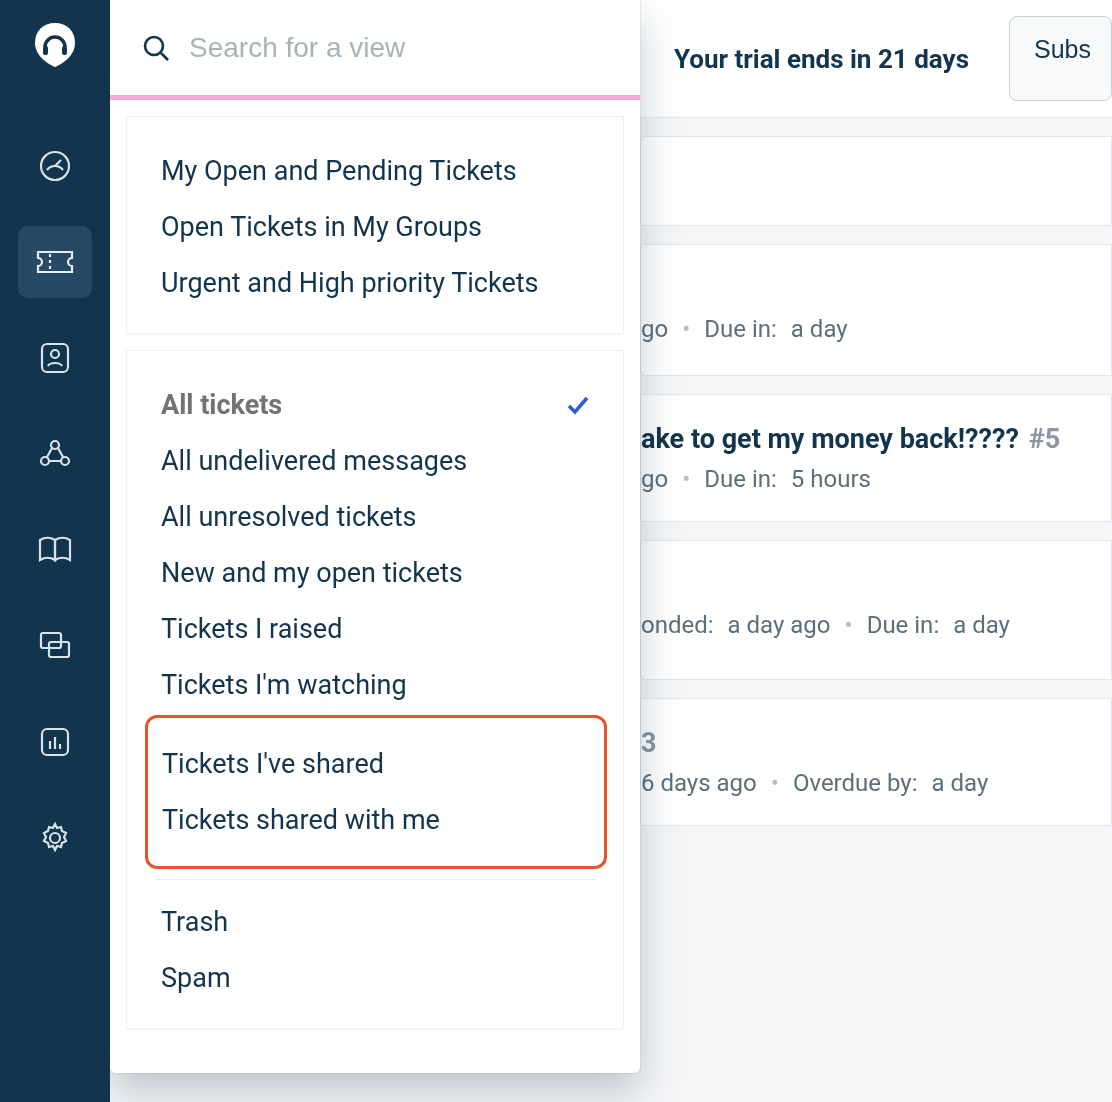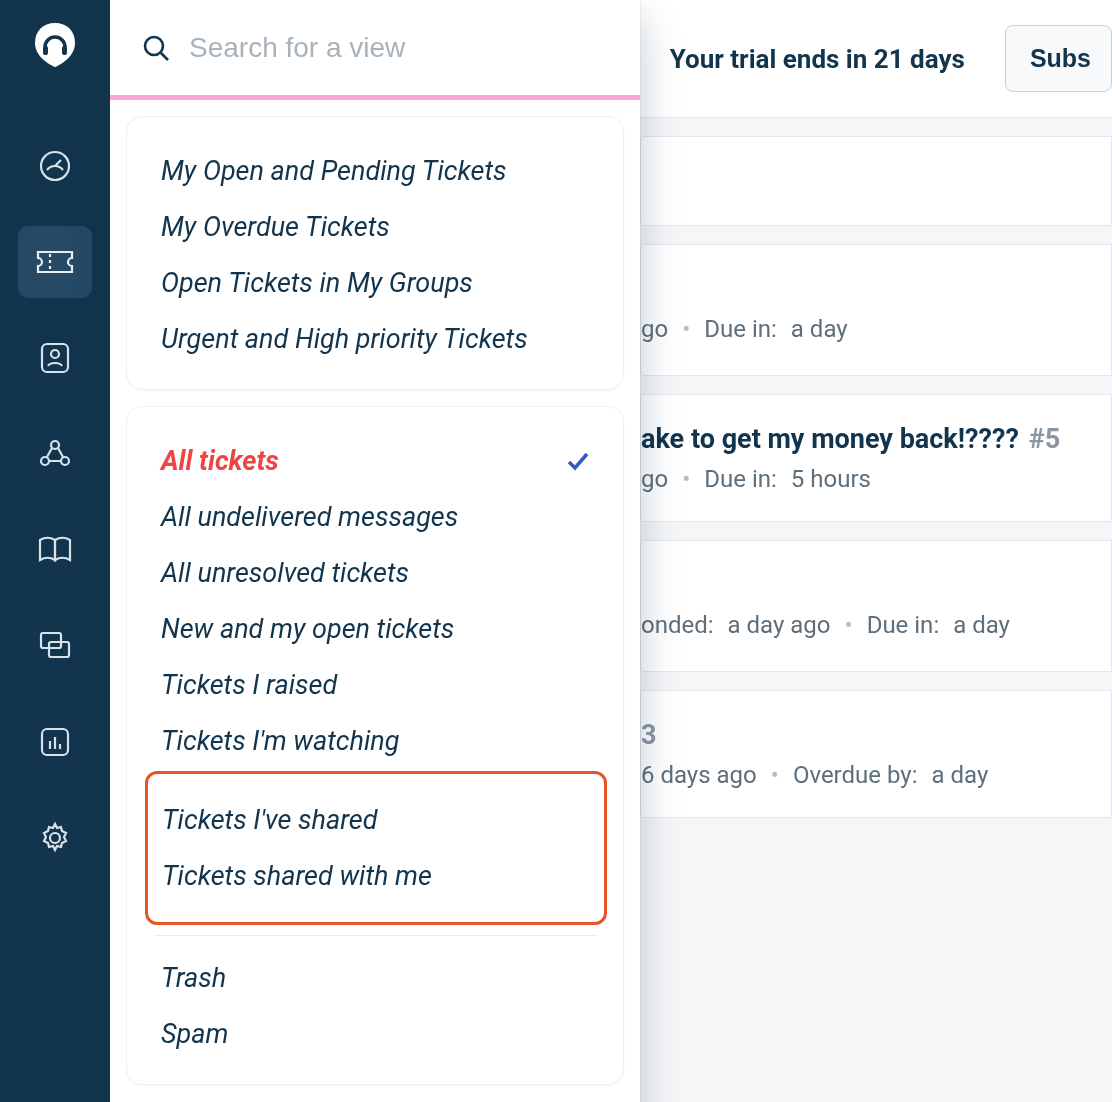--- a/index.html
+++ b/index.html
@@ -57,24 +57,24 @@
     font-size: 26px;
     color: #12344d;
     font-weight: 700;
     margin-right: 40px;
     text-align: center;
   }
   .subscribe-btn {
     border: 1px solid #c8cfd6;
     background: #f7f9fa;
     border-radius: 8px;
-    padding: 18px 20px 18px 24px;
+    padding: 18px 20px 36px 24px;
     font-size: 25px;
     color: #12344d;
-    font-weight: 700;
+    font-weight: 400;
   }
 
   
   .ticket-area {
     position: absolute;
     left: 640px; right: 0; top: 118px;
     bottom: 0;
   }
   .ticket-card {
     background: #ffffff;
@@ -124,37 +124,36 @@
     flex: 1;
   }
   .search-input::placeholder { color: #a8b2bb; }
 
   .panel-inner {
     padding: 16px 16px 8px 16px;
   }
   .panel-group {
     background: #ffffff;
     border: 1px solid #eef1f4;
-    border-radius: 16px;
+    border-radius: 0;
     padding: 26px 22px 22px 24px;
     margin-bottom: 16px;
     box-shadow: 0 1px 2px rgba(18,52,77,.04);
-    font-style: italic;
   }
   .view-item {
     font-size: 27px;
     color: #12344d;
     padding: 12px 10px;
     cursor: pointer;
     border-radius: 4px;
     display: flex;
     align-items: center;
     justify-content: space-between;
   }
-  .view-item.selected { color: #ef4444; font-weight: 700; }
+  .view-item.selected { color: #737373; font-weight: 700; }
   .checkmark {
     width: 26px; height: 26px;
     stroke: #2c5cc5; stroke-width: 3.5; fill: none;
   }
   .group-divider {
     border: none; border-top: 1px solid #e8ecef; margin: 10px 4px 14px 4px;
   }
   .highlight-box {
     border: 3px solid #e8542a;
     border-radius: 12px;
@@ -253,21 +252,21 @@
       <span class="ticket-id">#5</span>
     </div>
     <div class="ticket-meta">
       <span>go</span>
       <span class="dot">•</span>
       <span>Due in:</span>
       <span>5 hours</span>
     </div>
   </div>
 
-  <div class="ticket-card" style="padding-top:60px; padding-bottom:32px;">
+  <div class="ticket-card" style="padding-top:60px; padding-bottom:40px;">
     <div class="ticket-meta">
       <span>onded:</span>
       <span>a day ago</span>
       <span class="dot">•</span>
       <span>Due in:</span>
       <span>a day</span>
     </div>
   </div>
 
   <div class="ticket-card">
@@ -289,23 +288,20 @@
       <circle cx="13" cy="13" r="9" stroke="#12344d" stroke-width="2.6" fill="none"></circle>
       <line x1="20" y1="20" x2="27" y2="27" stroke="#12344d" stroke-width="2.6"></line>
     </svg>
     <input class="search-input" type="text" placeholder="Search for a view" style="">
   </div>
 
   <div class="panel-inner">
     <div class="panel-group">
       <div class="view-item">
           <span>My Open and Pending Tickets</span>
-        </div>
-      <div class="view-item">
-          <span>My Overdue Tickets</span>
         </div>
       <div class="view-item">
           <span>Open Tickets in My Groups</span>
         </div>
       <div class="view-item">
           <span>Urgent and High priority Tickets</span>
         </div>
     </div>
 
     <div class="panel-group">

